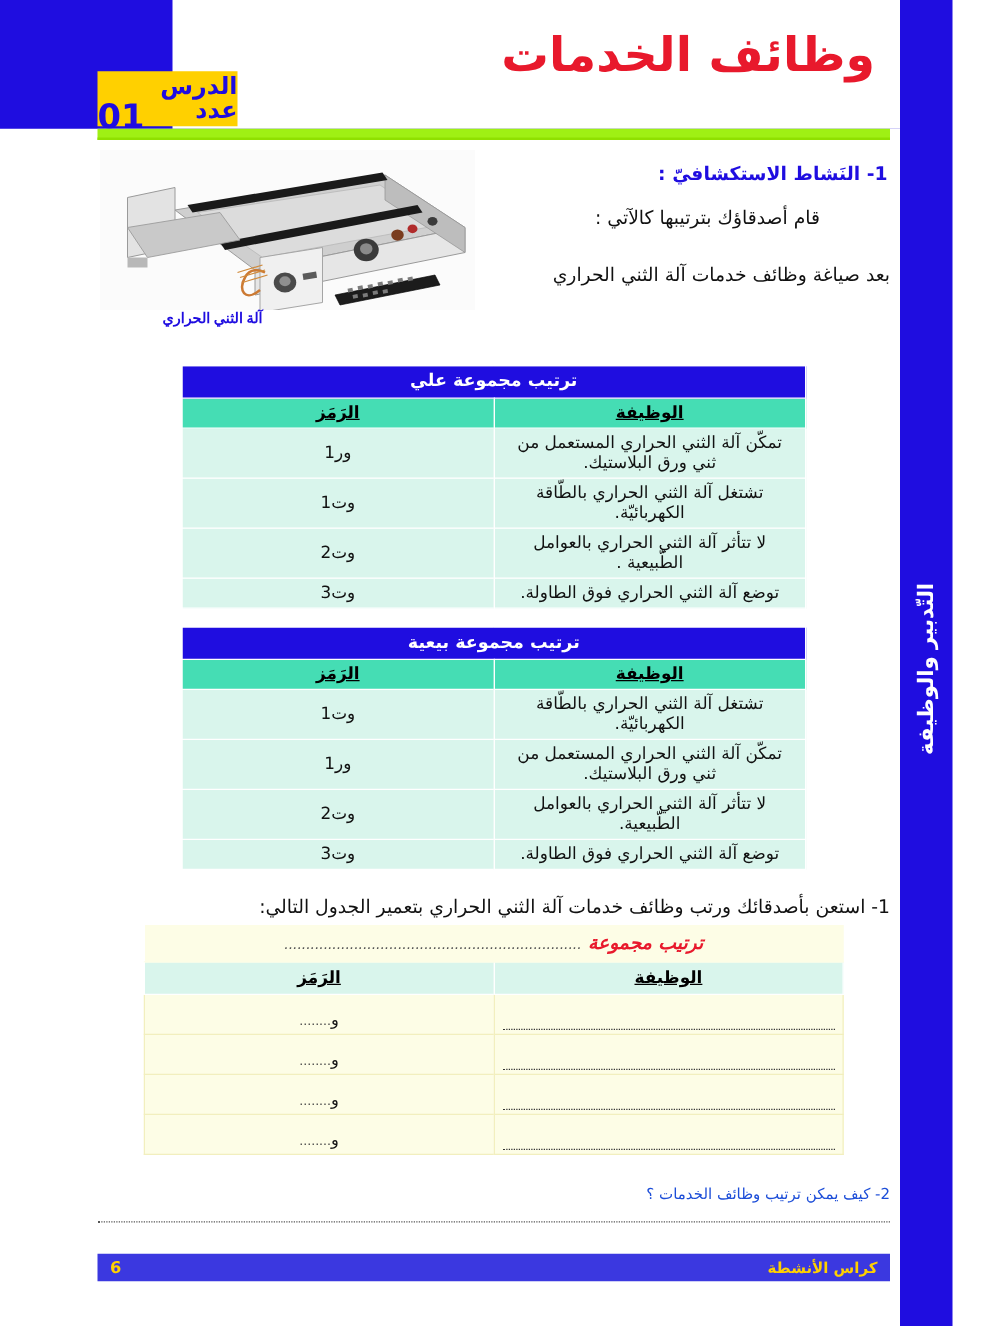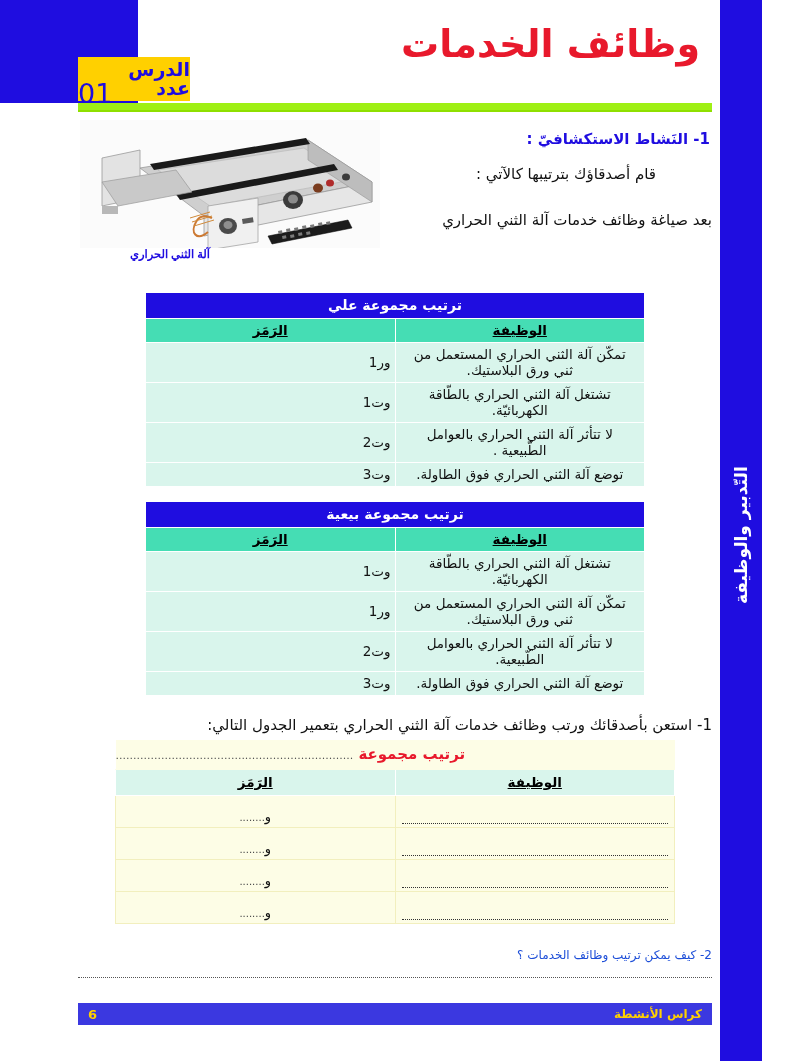--- a/index.html
+++ b/index.html
@@ -54,21 +54,21 @@
   .lesson-label {
     color: #1f0de0;
     font-size: 19px;
     font-weight: bold;
     font-family: "DejaVu Sans", "Liberation Sans", sans-serif;
     line-height: 1;
   }
   .lesson-number {
     color: #1f0de0;
     font-size: 27px;
-    font-weight: normal;
+    font-weight: bold;
     font-family: "DejaVu Sans", "Liberation Sans", sans-serif;
     line-height: 1;
     margin-top: 28px;
   }
   .main-title {
     position: absolute;
     right: 88px;
     top: 22px;
     color: #e8192c;
     font-size: 38px;
@@ -220,21 +220,21 @@
     font-size: 13.5px;
     color: #111111;
     text-align: center;
     padding: 3px 8px 4px 8px;
     border: 1px solid #ffffff;
   }
   .tbl td.cell-code {
     background: #d9f5ec;
     font-size: 13.5px;
     color: #111111;
-    text-align: right;
+    text-align: center;
     padding: 3px 4px 4px 4px;
     border: 1px solid #ffffff;
     width: 62px;
   }
 
   
   .exercise-q {
     font-size: 15px;
     color: #111111;
     margin-top: 20px;
@@ -246,25 +246,26 @@
     margin: 6px auto 0 auto;
     border-collapse: collapse;
     direction: rtl;
     table-layout: fixed;
   }
   .tbl-blank td {
     border: 1px solid #f2efbe;
     background: #fdfde6;
   }
   .tbl-blank .title-row td {
-    text-align: left;
+    text-align: center;
     padding: 4px 0 6px 0;
     background: #fdfde6;
     border: none;
     border-bottom: 1px solid #fdfde6;
+    font-style: italic;
   }
   .blank-title-text {
     color: #e8192c;
     font-size: 15px;
     font-weight: bold;
     direction: rtl;
   }
   .blank-title-dots {
     color: #555555;
     font-size: 11px;

